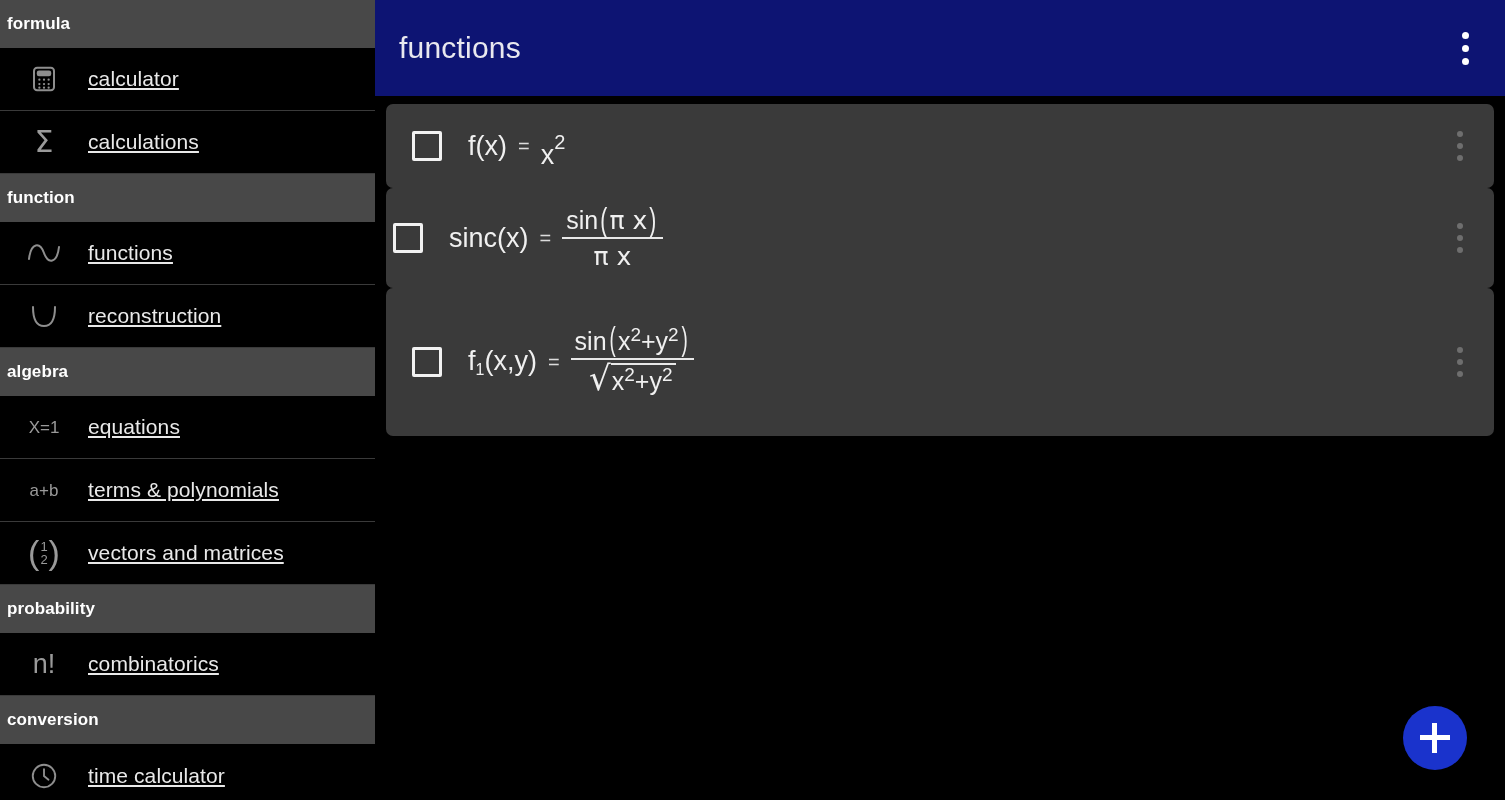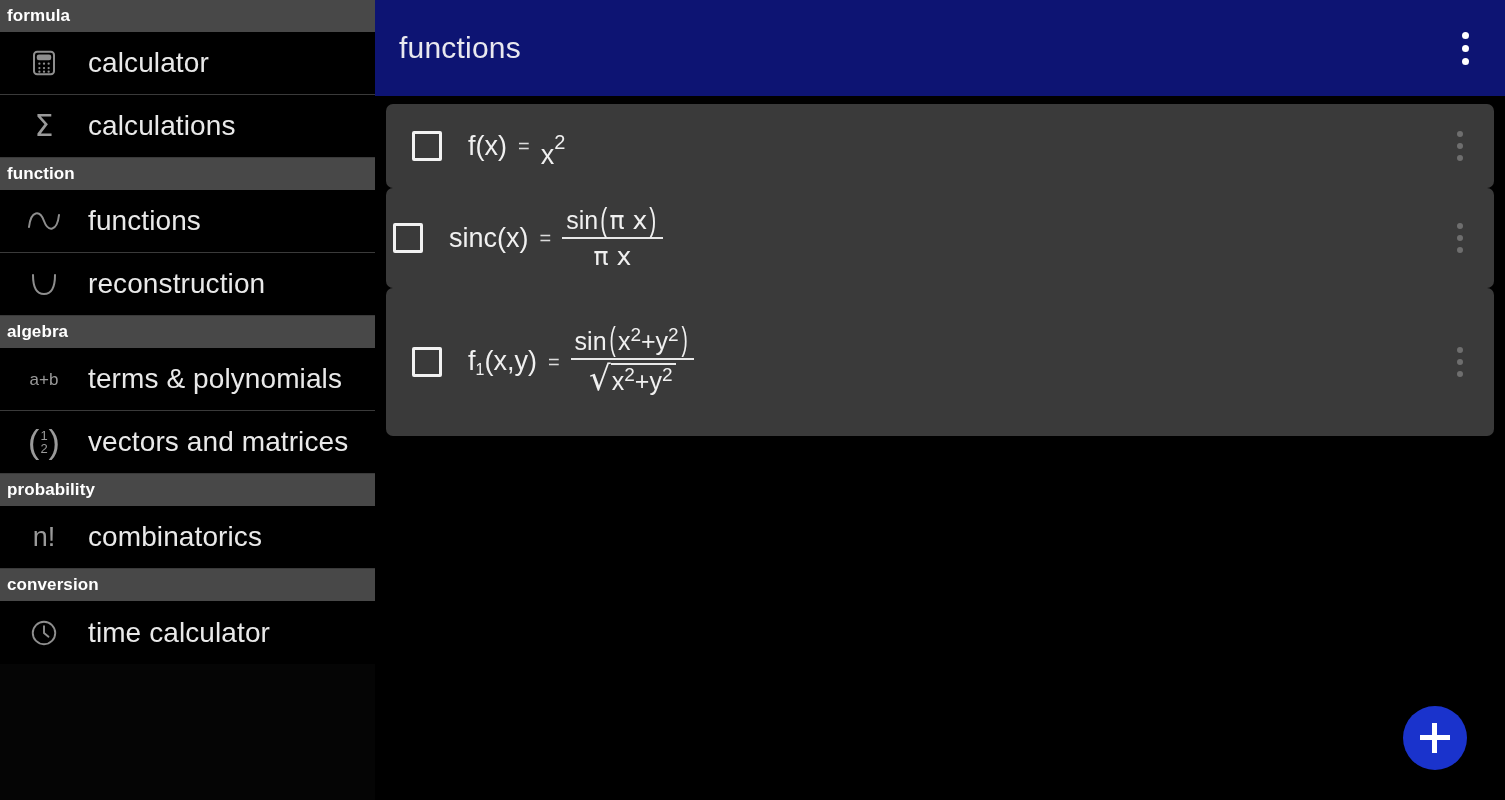--- a/index.html
+++ b/index.html
@@ -9,36 +9,36 @@
     -webkit-font-smoothing:antialiased;
   }
   .app{position:relative;width:1505px;height:800px;display:flex;background:#000;}
 
   
   .sidebar{
     width:375px;height:800px;background:#050505;flex:0 0 375px;
     overflow:hidden;position:relative;
   }
   .sec-head{
-    height:32px;background:#484848;color:#fff;
+    height:48px;background:#484848;color:#fff;
     font-size:17px;font-weight:bold;
     display:flex;align-items:center;padding-left:7px;
     letter-spacing:.1px;box-sizing:border-box;
   }
   .nav-item{
     height:63px;display:flex;align-items:center;background:#000;
     border-bottom:1px solid #3a3a3a;box-sizing:border-box;cursor:pointer;
   }
   .nav-item.nodiv{border-bottom:none;}
   .nav-ico{
     width:88px;flex:0 0 88px;display:flex;align-items:center;justify-content:center;
     color:#9a9a9a;font-size:20px;line-height:1;
   }
   .nav-ico svg{display:block;}
-  .nav-lbl{color:#e9e9e9;font-size:28px;letter-spacing:.1px;}
+  .nav-lbl{color:#e9e9e9;font-size:21px;letter-spacing:.1px;text-decoration:underline;}
   .ico-txt{font-size:17px;color:#9a9a9a;font-family:"Liberation Sans",sans-serif;}
   .ico-sigma{font-size:30px;color:#9a9a9a;line-height:1;font-family:"DejaVu Sans",sans-serif;}
   .ico-nfact{font-size:27px;color:#9a9a9a;line-height:1;}
   .ico-vec{font-size:13px;color:#9a9a9a;line-height:1;display:flex;align-items:center;}
   .ico-vec .par{font-size:34px;line-height:0.82;font-weight:300;}
   .ico-vec .col{display:flex;flex-direction:column;line-height:1.02;padding:0 1px;font-size:13px;}
 
   
   .main{flex:1;position:relative;background:#000;height:800px;overflow:hidden;}
   .appbar{
@@ -150,20 +150,26 @@
       <span class="nav-ico">
         <svg width="32" height="26" viewBox="0 0 32 26" fill="none" stroke="#8e8e8e" stroke-width="2" stroke-linecap="round">
           <path d="M5 4 C 5 20, 11 23, 16 23 C 21 23, 27 20, 27 4"></path>
         </svg>
       </span>
       <span class="nav-lbl">reconstruction</span>
     </div>
 
     <div class="sec-head">algebra</div>
 
+    <div class="nav-item">
+      <span class="nav-ico">
+        <span class="ico-txt">X=1</span>
+      </span>
+      <span class="nav-lbl">equations</span>
+    </div>
 
     <div class="nav-item">
       <span class="nav-ico">
         <span class="ico-txt">a+b</span>
       </span>
       <span class="nav-lbl">terms &amp; polynomials</span>
     </div>
 
     <div class="nav-item">
       <span class="nav-ico">

